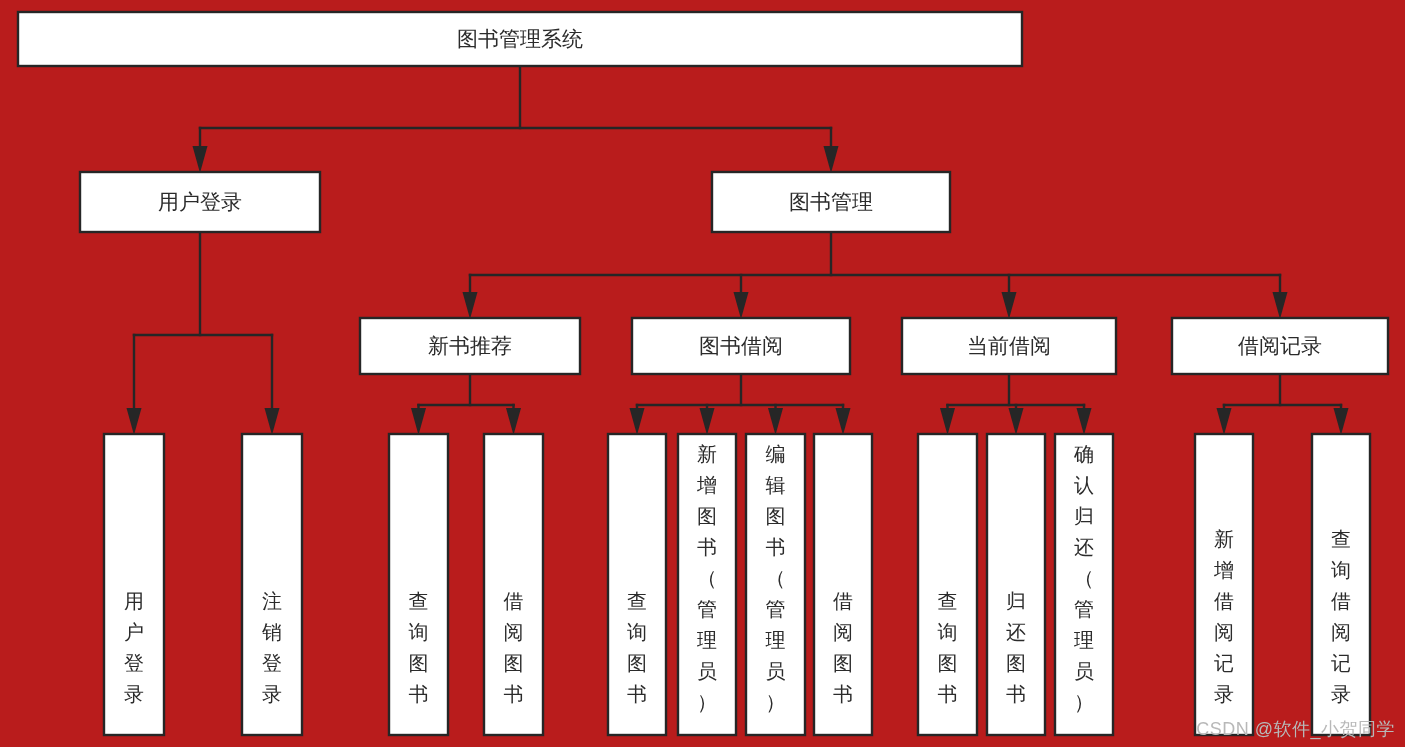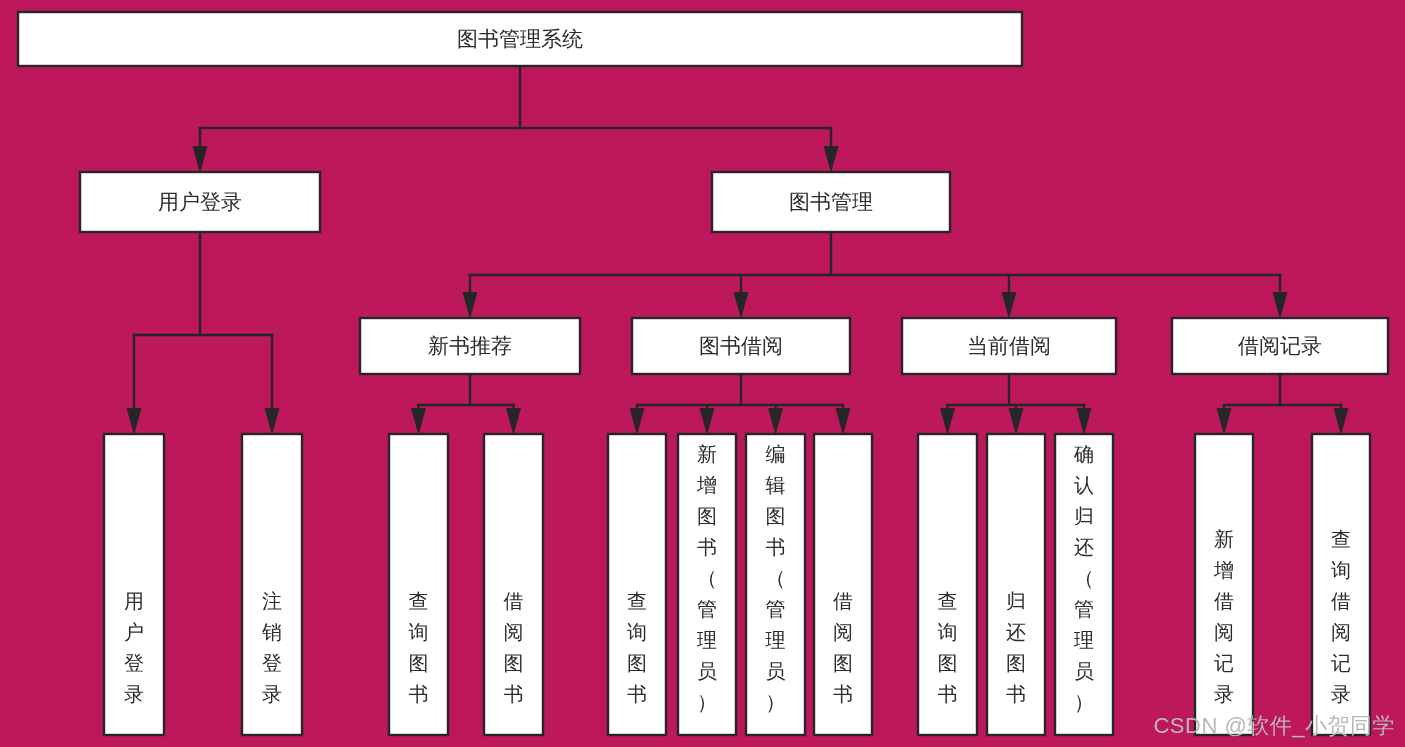--- a/index.html
+++ b/index.html
@@ -12,21 +12,21 @@
     width: 1405px;
     height: 747px;
     font-family: "Liberation Sans", "DejaVu Sans", sans-serif;
     overflow: hidden;
     position: relative;
   }
   #diagram-root {
     position: relative;
     width: 1405px;
     height: 747px;
-    background: #be185d;
+    background: #b91c1c;
   }
   svg#diagram-canvas {
     display: block;
     width: 1405px;
     height: 747px;
   }
   .node-box {
     fill: #ffffff;
     stroke: #262626;
     stroke-width: 2.4;
@@ -55,21 +55,21 @@
     fill: #2b2b2b;
     text-anchor: middle;
     dominant-baseline: middle;
     white-space: pre;
   }
   .watermark-text {
     position: absolute;
     right: 10px;
     bottom: 6px;
     font-family: "Liberation Sans", "DejaVu Sans", sans-serif;
-    font-size: 22px;
+    font-size: 18px;
     color: #b8b8b8;
     letter-spacing: 0.5px;
     user-select: none;
     white-space: pre;
     margin-left: 28px;
   }
 </style>
 </head>
 <body>
 

